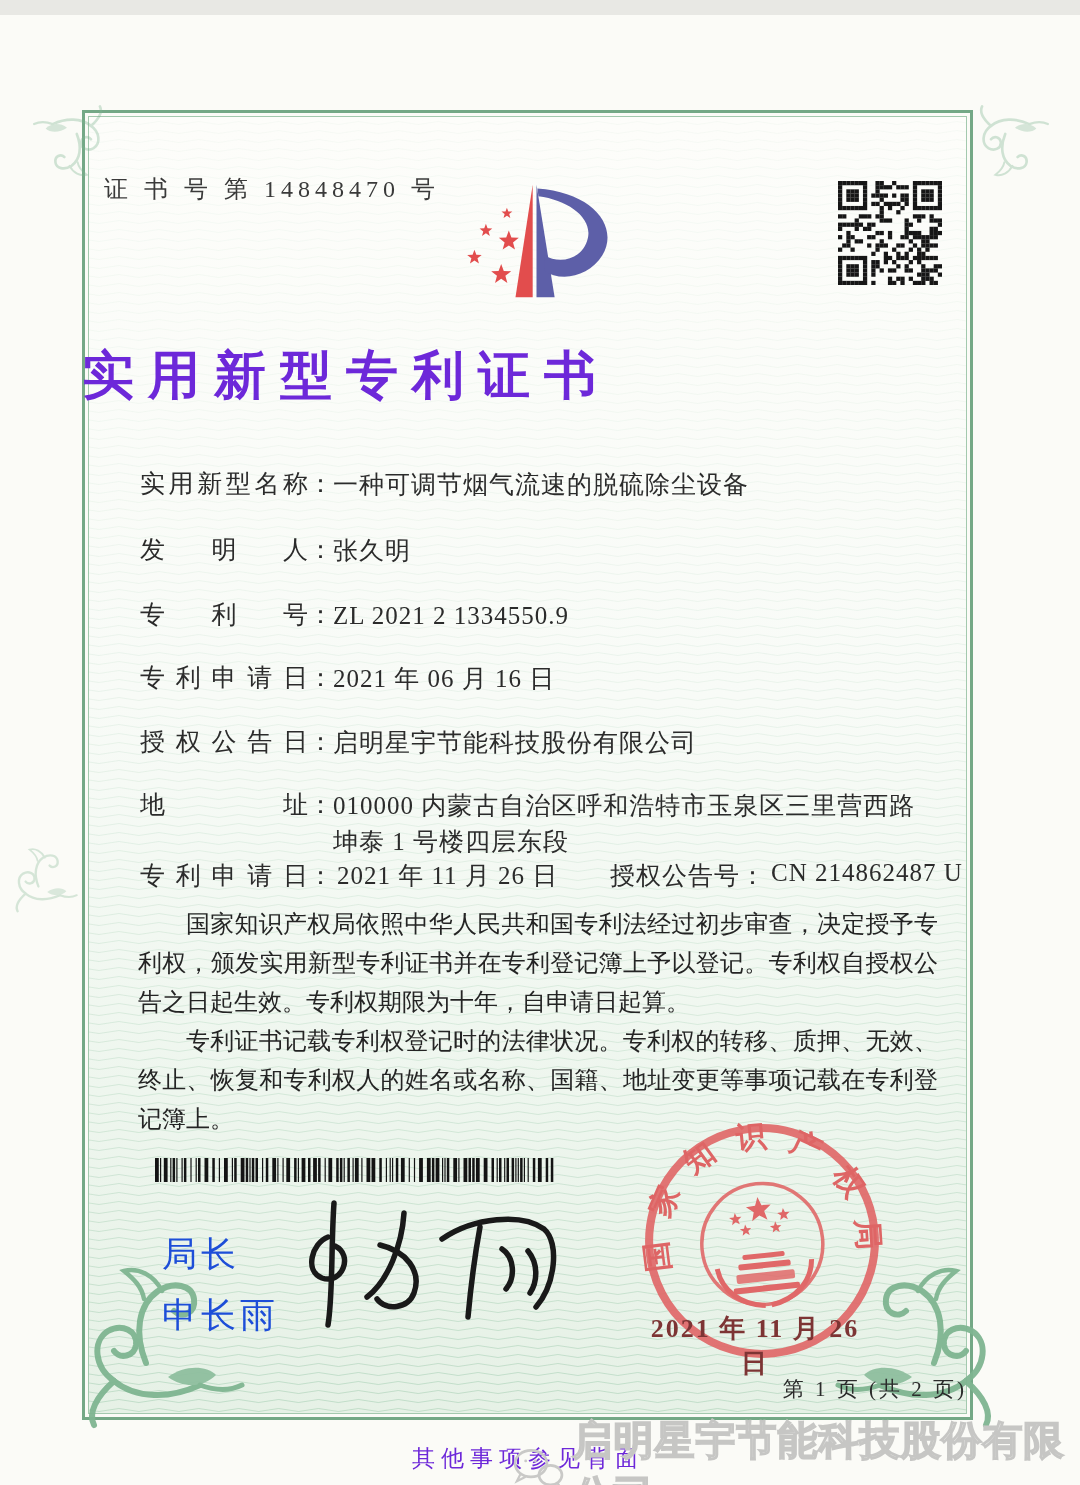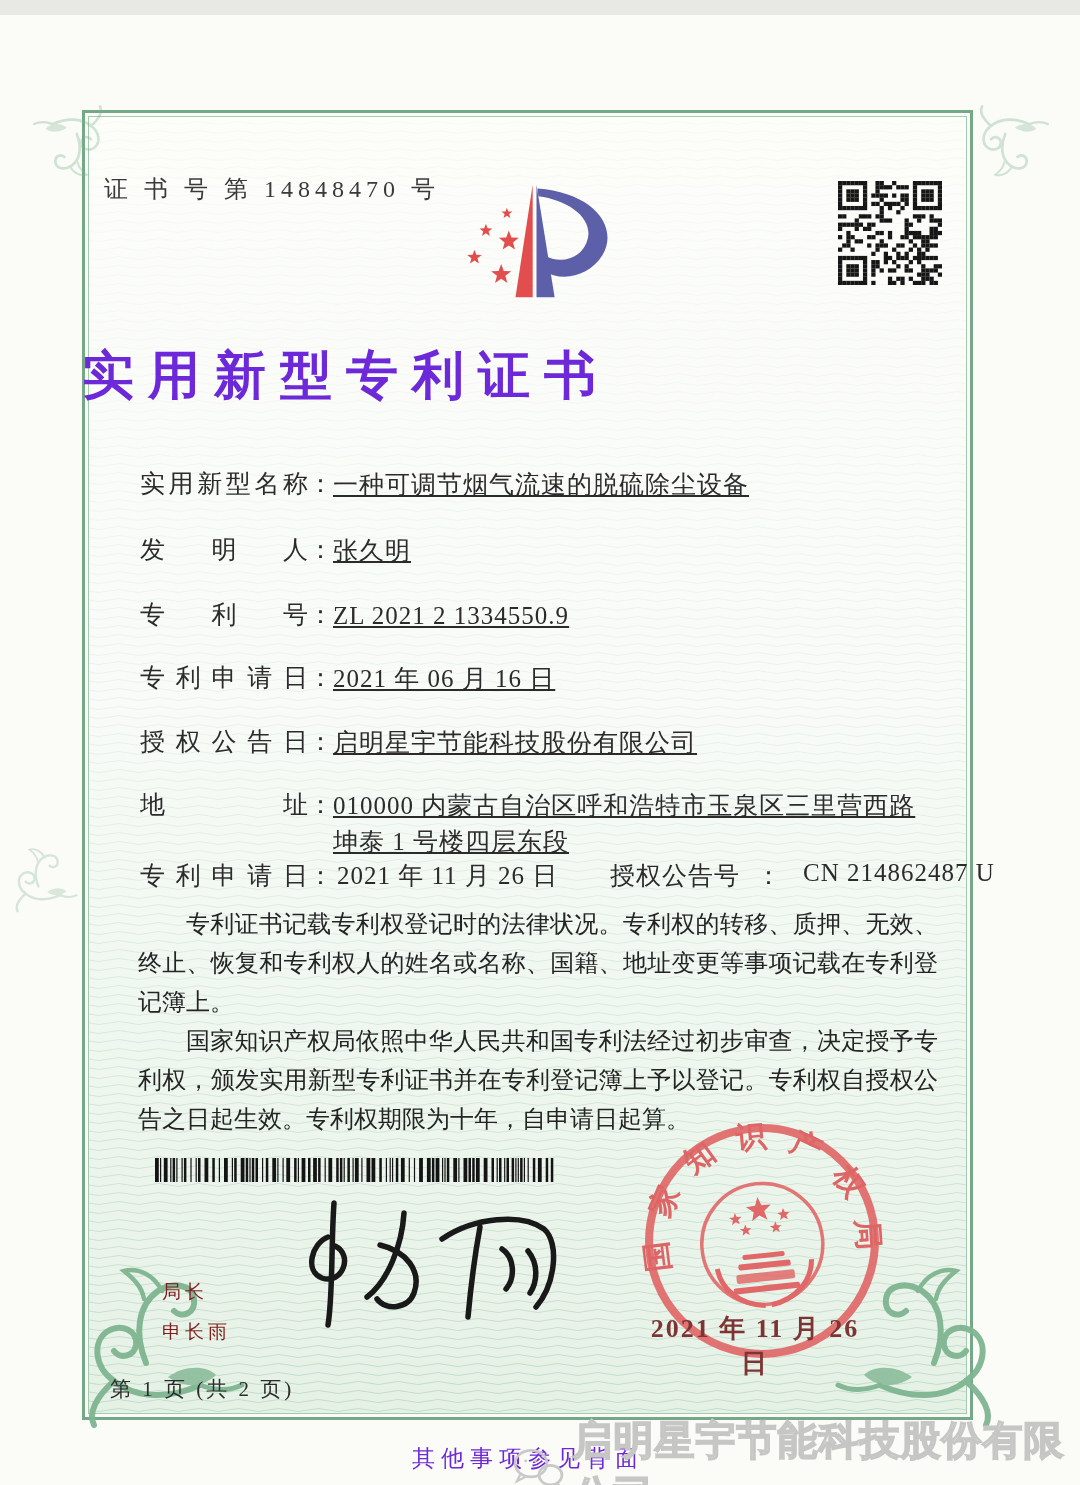--- a/index.html
+++ b/index.html
@@ -14,37 +14,37 @@
   .cert-no{position:absolute;left:104px;top:158px;font-size:24px;letter-spacing:5px;color:#3a3a3a;}
   .logo{position:absolute;left:442px;top:148px;}
   .qr{position:absolute;left:838px;top:166px;}
   .title{position:absolute;left:82px;top:326px;width:885px;text-align:left;
          font-size:52px;font-weight:bold;letter-spacing:14px;color:#6d28d9;}
   
   .fields{position:absolute;left:140px;top:452px;width:798px;font-size:25px;}
   .frow{position:absolute;left:0;display:flex;align-items:flex-start;width:100%;}
   .flabel{display:inline-block;width:168px;text-align:justify;text-align-last:justify;flex:0 0 168px;}
   .fcolon{flex:0 0 auto;}
-  .fvalue{flex:1 1 auto;letter-spacing:1px;line-height:1.45;text-decoration:underline;}
+  .fvalue{flex:1 1 auto;letter-spacing:1px;line-height:1.45;}
   .grant-left{display:flex;width:470px;flex:0 0 470px;}
-  .grant-right{display:flex;flex:1 1 auto;gap:16px;}
+  .grant-right{display:flex;flex:1 1 auto;}
   .glabel{flex:0 0 auto;letter-spacing:1px;}
   
   .paras{position:absolute;left:138px;top:890px;width:800px;font-size:24px;line-height:39px;
          text-align:justify;color:#242424;}
   .paras p{margin:0;text-indent:2em;}
   
   .barcode{position:absolute;left:155px;top:1143px;}
-  .director{position:absolute;left:162px;top:1264px;font-size:19px;letter-spacing:4px;color:#7f1d1d;}
+  .director{position:absolute;left:162px;top:1216px;font-size:35px;letter-spacing:4px;color:#1d4ed8;}
   .director div{margin-bottom:14px;}
   .signature{position:absolute;left:282px;top:1172px;}
   .seal{position:absolute;left:636px;top:1100px;transform:rotate(-6deg);}
   .seal-date{position:absolute;left:650px;top:1296px;width:210px;text-align:center;
              font-size:26px;font-weight:bold;color:#7d3434;letter-spacing:2px;}
-  .page-info{position:absolute;left:82px;top:1360px;width:885px;text-align:left;font-size:21px;letter-spacing:3px;padding-left:28px;}
+  .page-info{position:absolute;left:82px;top:1360px;width:885px;text-align:right;font-size:21px;letter-spacing:3px;}
   
   .footer-note{position:absolute;left:412px;top:1428px;font-size:23px;letter-spacing:6px;color:#6d28d9;}
   .watermark{position:absolute;left:508px;top:1398px;display:flex;align-items:center;gap:6px;}
   .wm-text{font-family:"Liberation Sans","DejaVu Sans",sans-serif;font-size:40px;font-weight:bold;
            color:#f0f0ee;-webkit-text-stroke:1.5px #c6c6c4;letter-spacing:1px;}
   .ornament{position:absolute;pointer-events:none;}
   svg{display:block;}
 </style>
 </head>
 <body>
@@ -577,22 +577,22 @@
       </span>
       <span class="grant-right">
         <span class="glabel">授权公告号</span>
           <span class="fcolon">：</span>
         <span class="glabel" style="margin-left:6px">CN 214862487 U</span>
       </span>
     </div>
   </div>
 
   <div class="paras">
+    <p>国家知识产权局依照中华人民共和国专利法经过初步审查，决定授予专利权，颁发实用新型专利证书并在专利登记簿上予以登记。专利权自授权公告之日起生效。专利权期限为十年，自申请日起算。</p>
     <p>专利证书记载专利权登记时的法律状况。专利权的转移、质押、无效、终止、恢复和专利权人的姓名或名称、国籍、地址变更等事项记载在专利登记簿上。</p>
-    <p>国家知识产权局依照中华人民共和国专利法经过初步审查，决定授予专利权，颁发实用新型专利证书并在专利登记簿上予以登记。专利权自授权公告之日起生效。专利权期限为十年，自申请日起算。</p>
   </div>
 
   <svg id="barcode" class="barcode" width="400" height="26" viewBox="0 0 400 26">
       <rect x="0.0" y="0" width="3.8" height="24" fill="#141414"></rect>
       <rect x="5.0" y="0" width="1.2" height="24" fill="#141414"></rect>
       <rect x="8.8" y="0" width="3.8" height="24" fill="#141414"></rect>
       <rect x="15.2" y="0" width="1.2" height="24" fill="#141414"></rect>
       <rect x="17.6" y="0" width="2.5" height="24" fill="#141414"></rect>
       <rect x="21.3" y="0" width="1.2" height="24" fill="#141414"></rect>
       <rect x="26.5" y="0" width="1.2" height="24" fill="#141414"></rect>

